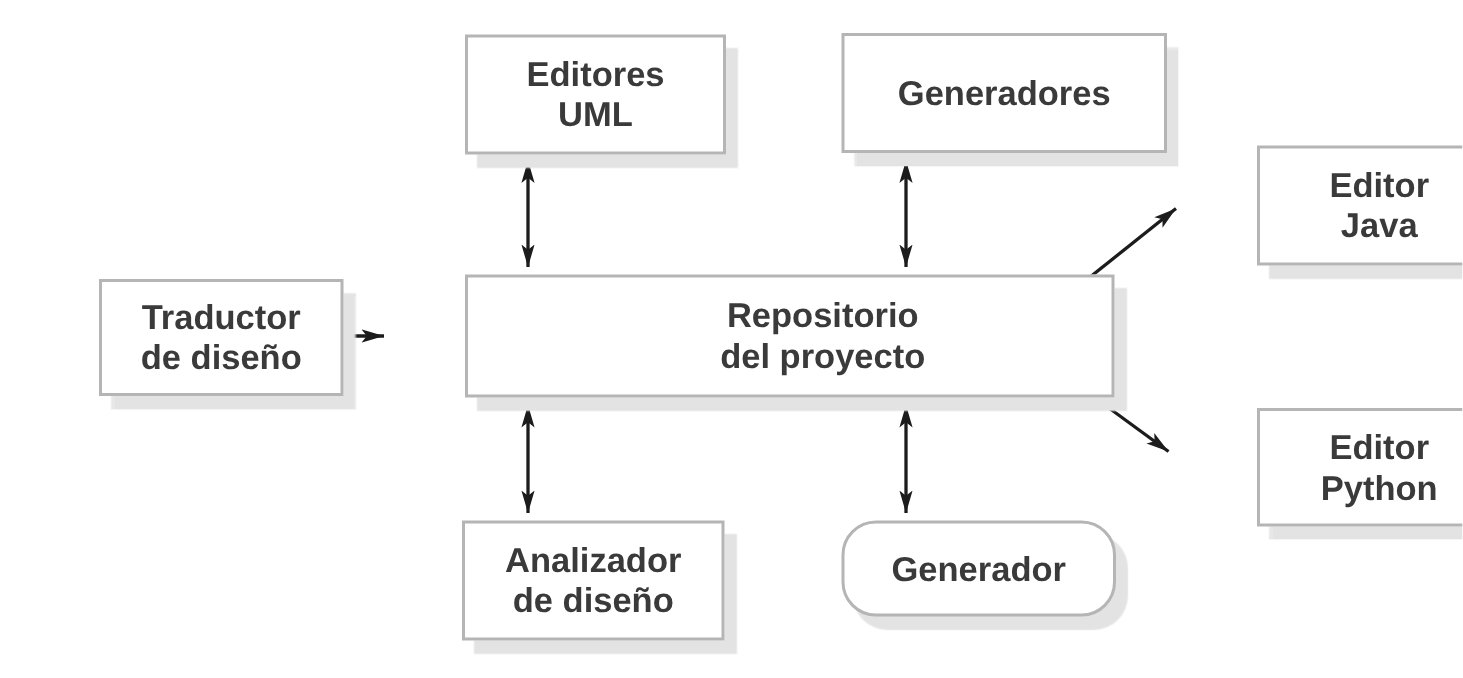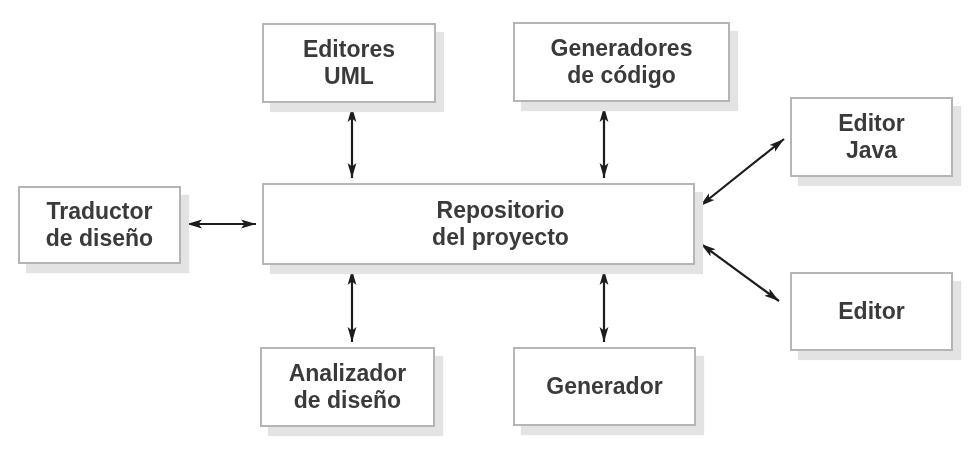--- a/index.html
+++ b/index.html
@@ -30,31 +30,32 @@
     box-shadow: 8px 9px 1px #e3e3e3;
     display: flex;
     flex-direction: column;
     align-items: center;
     justify-content: center;
     text-align: center;
     color: #3a3a3a;
     font-size: 23px;
     line-height: 27px;
     font-weight: bold;
+    margin-left: 48px;
   }
   .node span { display: block; white-space: nowrap; }
 
   .n-editores-uml      { left: 262px; top: 23px;  width: 174px; height: 80px; }
   .n-generadores-codigo{ left: 513px; top: 22px;  width: 217px; height: 80px; }
   .n-traductor-diseno  { left: 18px;  top: 186px; width: 163px; height: 78px; align-items: center; }
   .n-repositorio       { left: 262px; top: 183px; width: 433px; height: 82px; padding-left: 44px; }
   .n-editor-java       { left: 790px; top: 97px;  width: 163px; height: 80px; }
   .n-editor-python     { left: 790px; top: 272px; width: 163px; height: 79px; }
   .n-analizador-diseno { left: 260px; top: 347px; width: 175px; height: 80px; }
-  .n-generador-reporte { left: 513px; top: 347px; width: 183px; height: 79px; }
+  .n-generador-reporte { left: 513px; top: 347px; width: 183px; height: 64px; border-radius: 23px; }
 
   .arrow-layer line {
     stroke: #1c1c1c;
     stroke-width: 2.2;
   }
 </style>
 </head>
 <body>
 
 <div class="diagram">
@@ -74,40 +75,40 @@
     <line x1="701" y1="244" x2="779" y2="301" marker-start="url(#ah)" marker-end="url(#ah)"></line>
   </svg>
 
   <div class="node n-editores-uml">
     <span>Editores</span>
     <span>UML</span>
   </div>
 
   <div class="node n-generadores-codigo">
     <span>Generadores</span>
-    <span>de código</span>
   </div>
 
   <div class="node n-traductor-diseno">
     <span>Traductor</span>
     <span>de diseño</span>
   </div>
 
   <div class="node n-repositorio">
     <span>Repositorio</span>
     <span>del proyecto</span>
   </div>
 
   <div class="node n-editor-java">
     <span>Editor</span>
     <span>Java</span>
   </div>
 
   <div class="node n-editor-python">
     <span>Editor</span>
+    <span>Python</span>
   </div>
 
   <div class="node n-analizador-diseno">
     <span>Analizador</span>
     <span>de diseño</span>
   </div>
 
   <div class="node n-generador-reporte">
     <span>Generador</span>
   </div>

